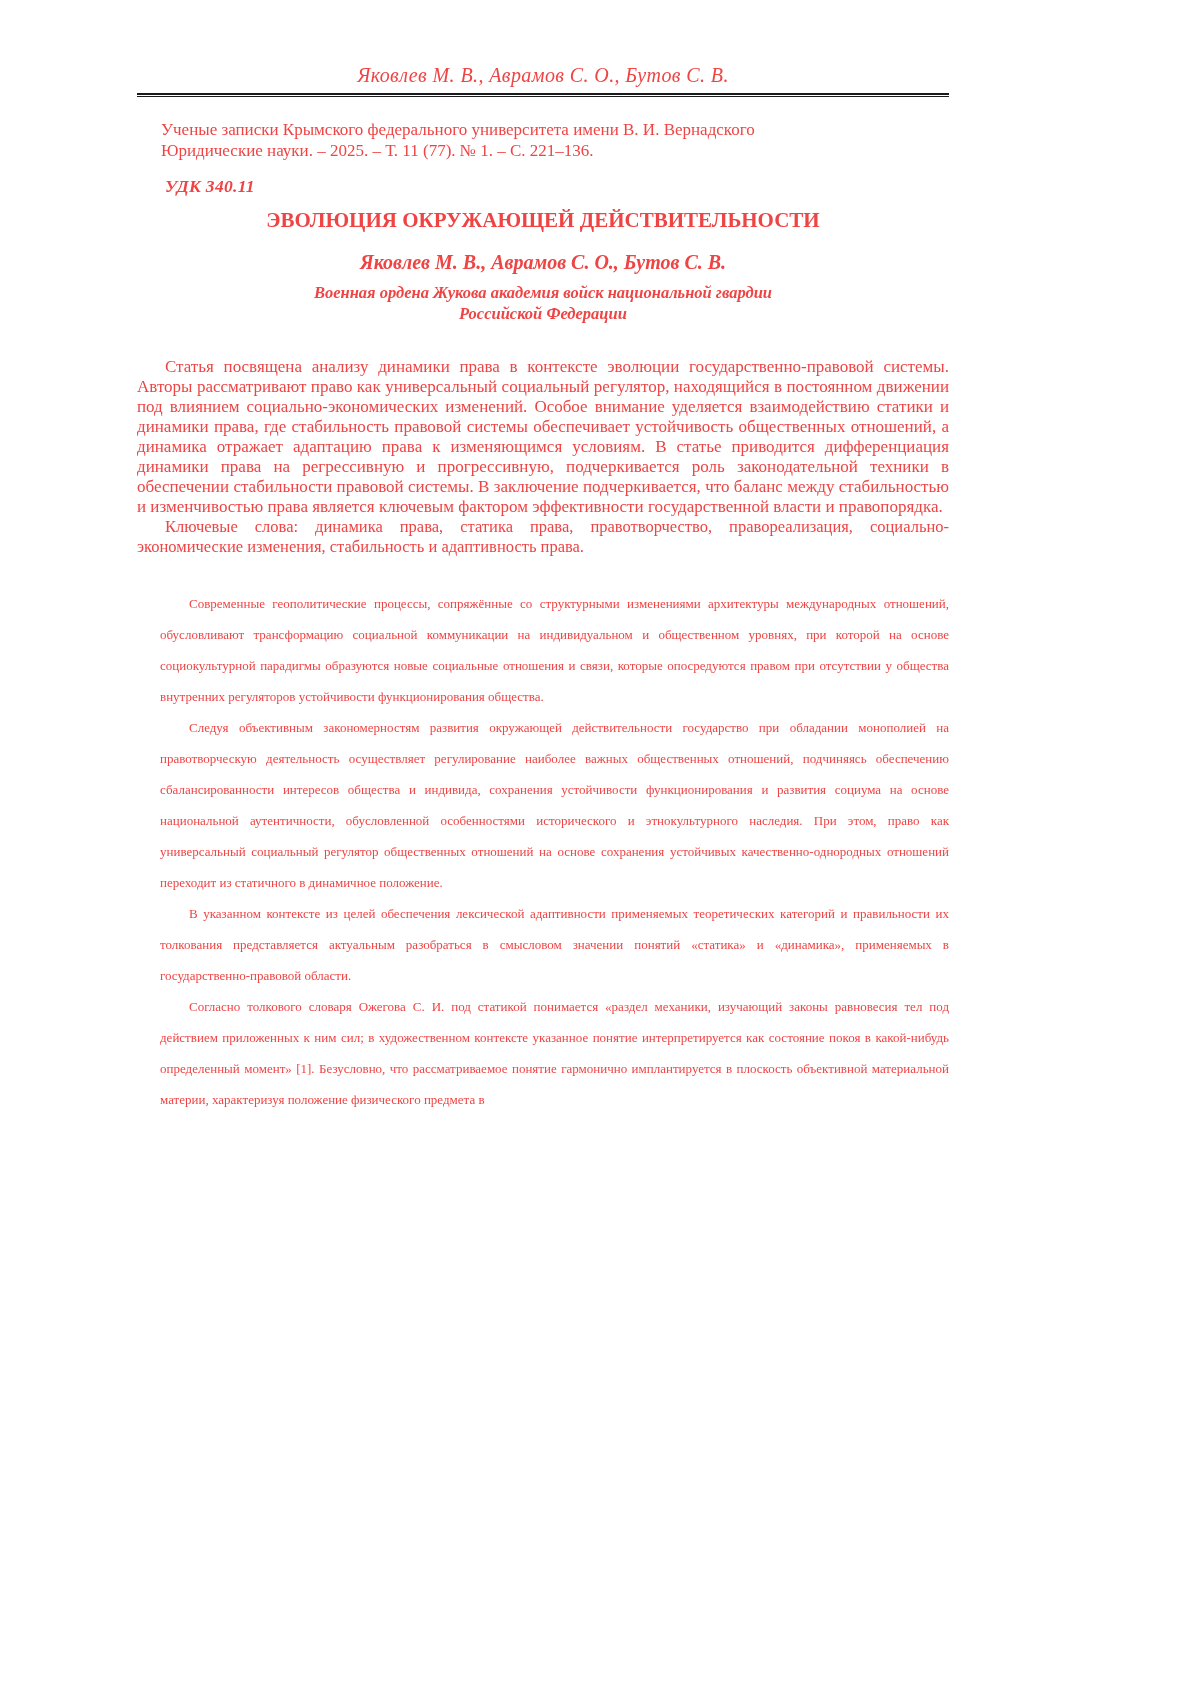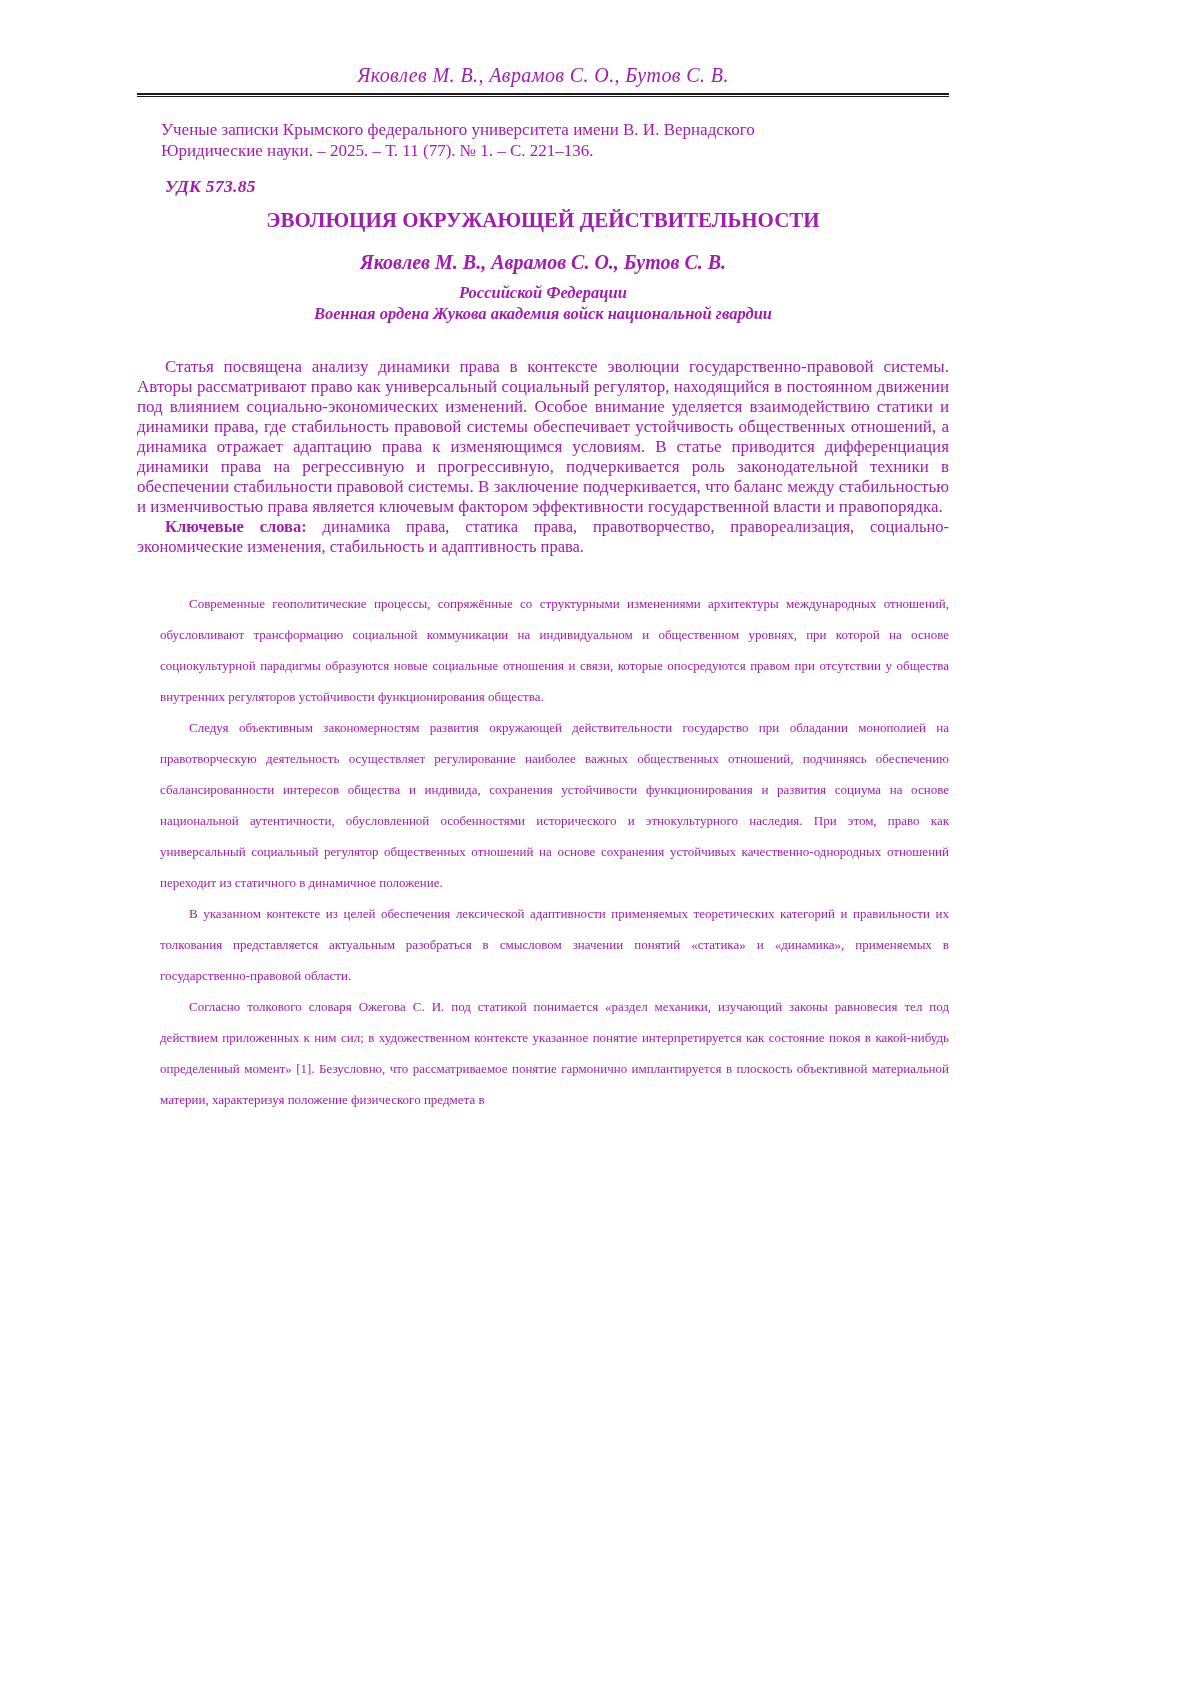--- a/index.html
+++ b/index.html
@@ -3,21 +3,21 @@
 <meta charset="utf-8">
 <style>
   * { margin:0; padding:0; box-sizing:border-box; }
   html, body { background:#ffffff; }
   body { width:1200px; }
   .page {
     position:relative;
     width:1200px;
     height:1697px;
     background:#ffffff;
-    color:#a21caf;
+    color:#ef4444;
     font-family:"Liberation Serif","DejaVu Serif",serif;
     overflow:hidden;
   }
   .column {
     position:absolute;
     left:137px;
     top:0;
     width:812px;
   }
   .running-head {
@@ -79,21 +79,21 @@
     line-height:20px;
     text-align:justify;
     text-indent:28px;
   }
   .keywords {
     font-size:16.5px;
     line-height:20px;
     text-align:justify;
     text-indent:28px;
   }
-  .kw-label { font-weight:bold; }
+  .kw-label { font-weight:normal; }
   .body-text { margin-top:31px; }
   .body-text p {
     font-size:13px;
     line-height:31px;
     text-align:justify;
     text-indent:29px;
     margin-left:23px;
   }
   .page-number {
     position:absolute;
@@ -113,31 +113,31 @@
 
     <div class="running-head">Яковлев М. В., Аврамов С. О., Бутов С. В.</div>
 
     <div class="head-rule"></div>
 
     <div class="citation">
       <div>Ученые записки Крымского федерального университета имени В. И. Вернадского</div>
       <div>Юридические науки. – 2025. – Т. 11 (77). № 1. – С. 221–136.</div>
     </div>
 
-    <div class="udc">УДК 573.85</div>
+    <div class="udc">УДК 340.11</div>
 
     <h1 class="title">
       <span>ЭВОЛЮЦИЯ ОКРУЖАЮЩЕЙ ДЕЙСТВИТЕЛЬНОСТИ</span><br>
     </h1>
 
     <div class="authors">Яковлев М. В., Аврамов С. О., Бутов С. В.</div>
 
     <div class="affiliation">
+      <div>Военная ордена Жукова академия войск национальной гвардии</div>
       <div>Российской Федерации</div>
-      <div>Военная ордена Жукова академия войск национальной гвардии</div>
     </div>
 
     <div class="abstract">Статья посвящена анализу динамики права в контексте эволюции государственно-правовой системы. Авторы рассматривают право как универсальный социальный регулятор, находящийся в постоянном движении под влиянием социально-экономических изменений. Особое внимание уделяется взаимодействию статики и динамики права, где стабильность правовой системы обеспечивает устойчивость общественных отношений, а динамика отражает адаптацию права к изменяющимся условиям. В статье приводится дифференциация динамики права на регрессивную и прогрессивную, подчеркивается роль законодательной техники в обеспечении стабильности правовой системы. В заключение подчеркивается, что баланс между стабильностью и изменчивостью права является ключевым фактором эффективности государственной власти и правопорядка.</div>
 
     <div class="keywords">
       <span class="kw-label">Ключевые слова:</span>
       <span>динамика права, статика права, правотворчество, правореализация, социально-экономические изменения, стабильность и адаптивность права.</span>
     </div>
 
     <div class="body-text">

